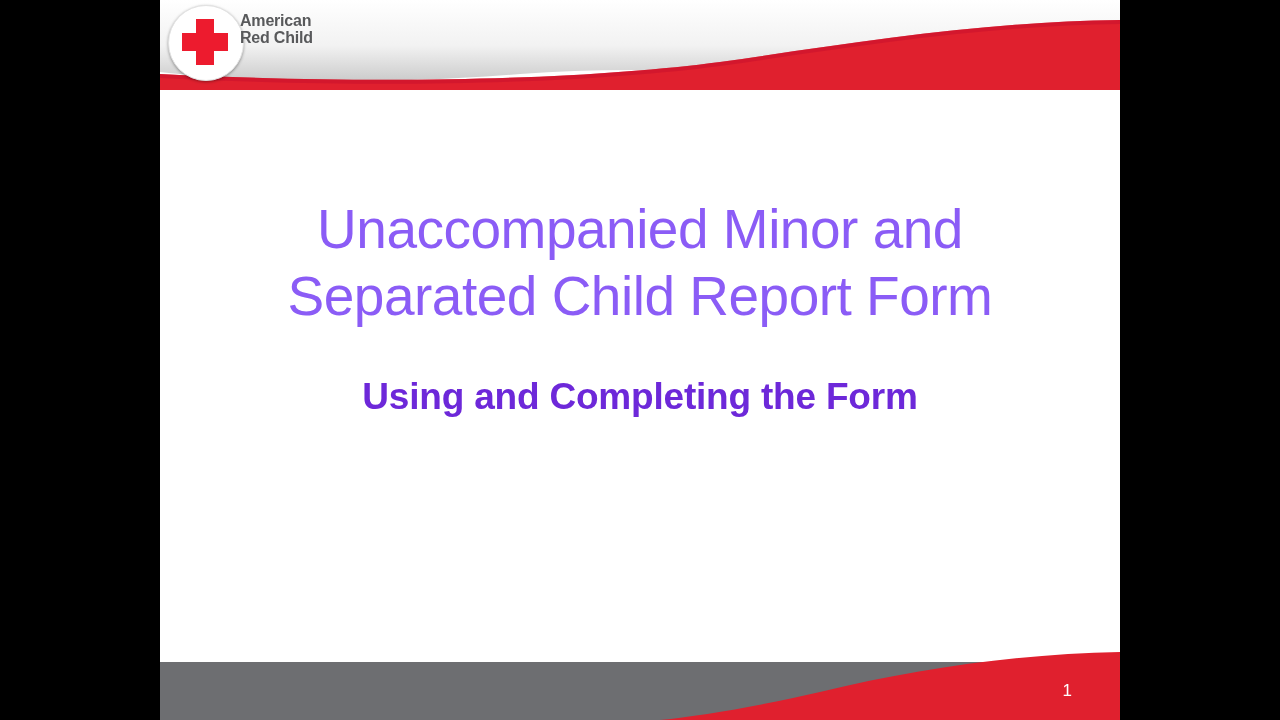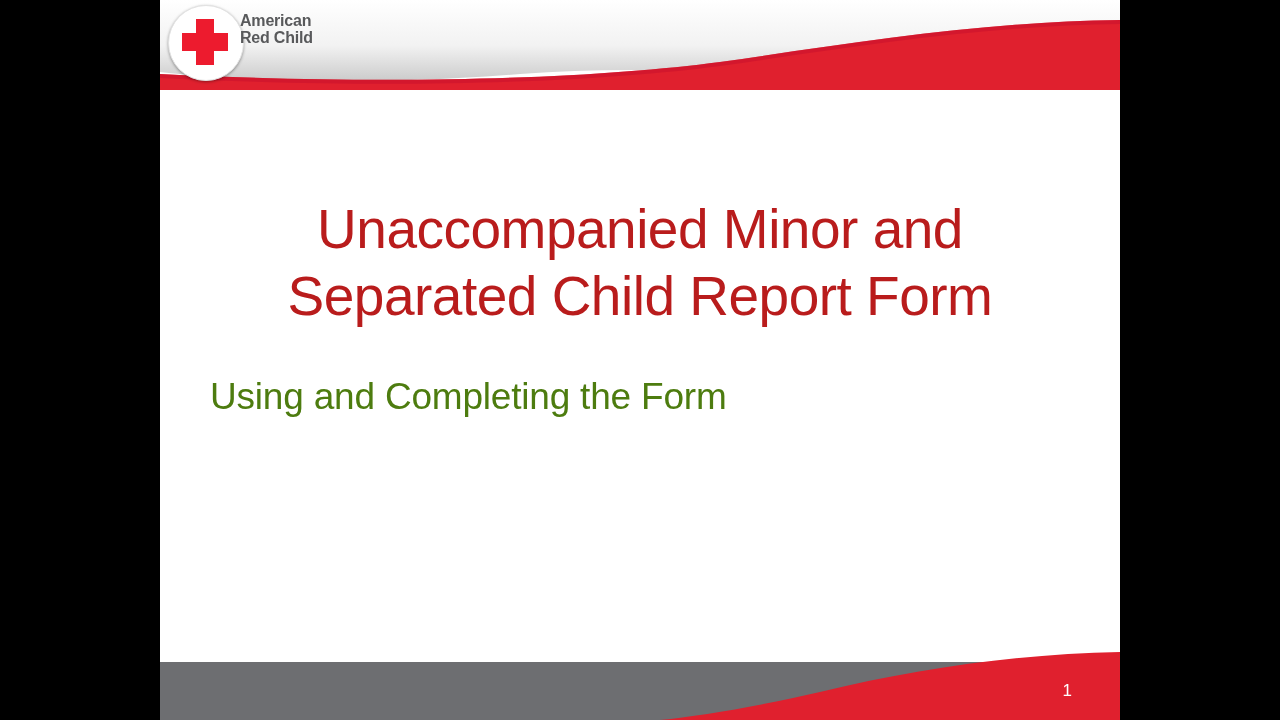--- a/index.html
+++ b/index.html
@@ -95,35 +95,35 @@
   }
   .brand div { display: block; }
 
   
   .title {
     position: absolute;
     left: 50px;
     top: 196px;
     width: 860px;
     text-align: center;
-    color: #b91c1c;
+    color: #8b5cf6;
     font-size: 55px;
     line-height: 1.22;
     font-weight: normal;
     letter-spacing: -0.5px;
   }
   .subtitle {
     position: absolute;
     left: 50px;
     top: 376px;
     width: 860px;
-    text-align: left;
-    color: #4d7c0f;
+    text-align: center;
+    color: #6d28d9;
     font-size: 37px;
-    font-weight: normal;
+    font-weight: bold;
     letter-spacing: -0.2px;
   }
 
   
   .footer {
     position: absolute;
     left: 0;
     bottom: 0;
     width: 960px;
     height: 68px;

